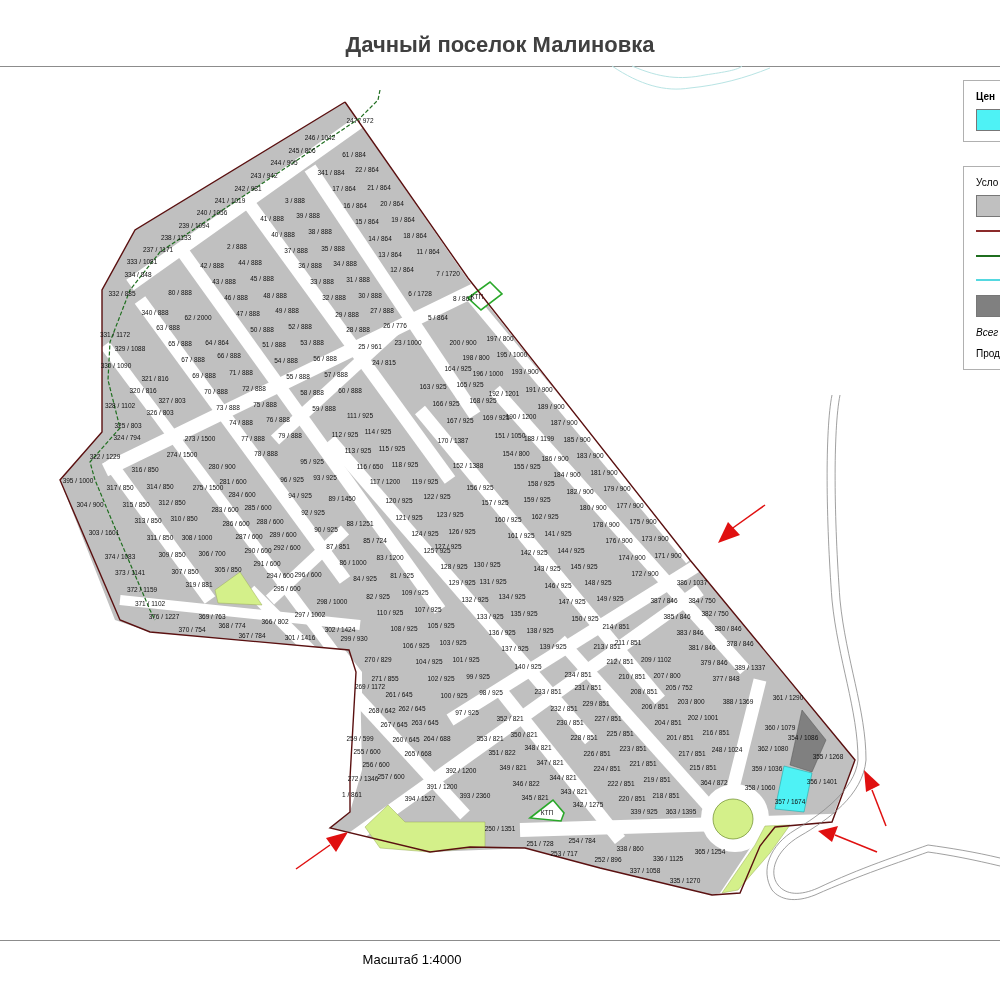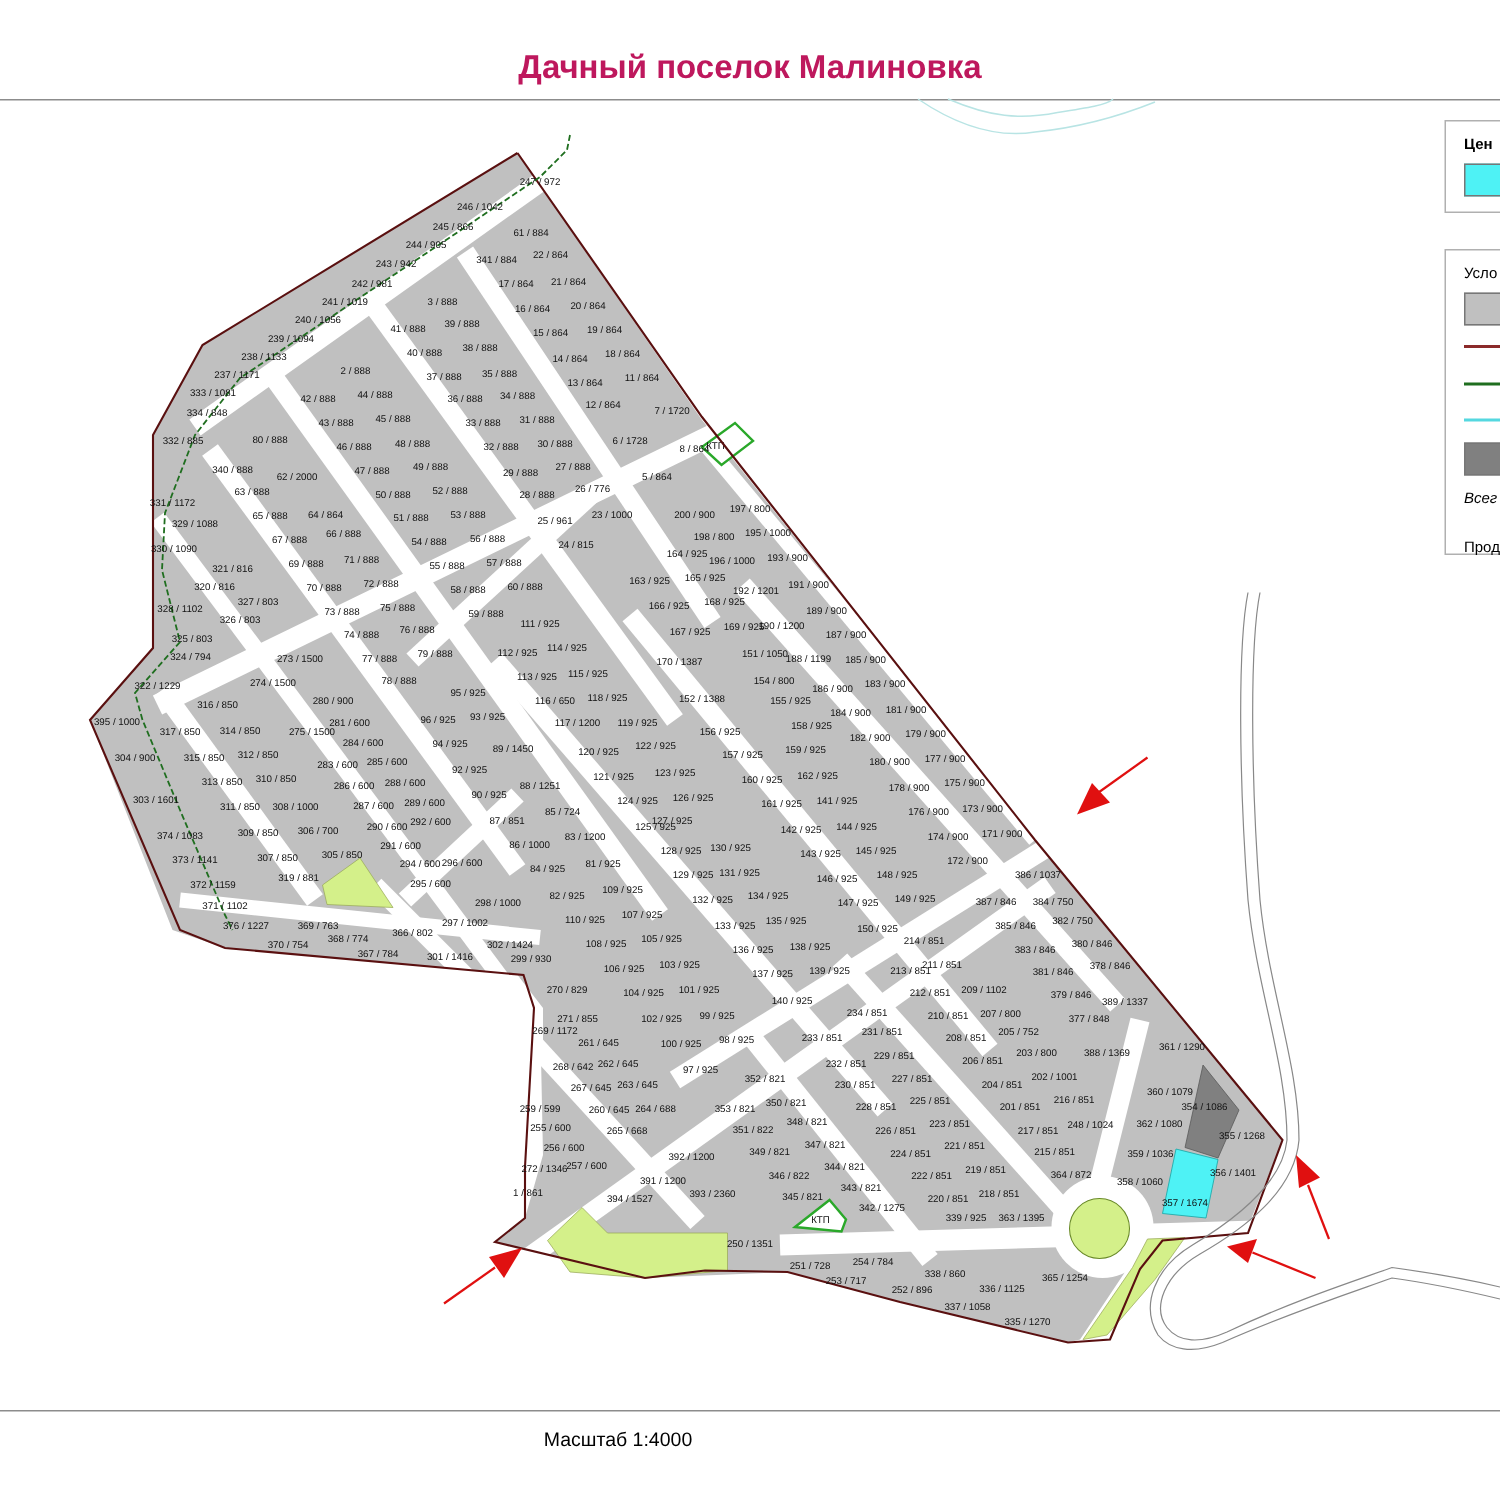--- a/index.html
+++ b/index.html
@@ -1,17 +1,17 @@
 <!DOCTYPE html>
 <html><head>
 <meta charset="utf-8">
 <style>
   html, body { margin:0; padding:0; background:#ffffff; }
   body { width:1000px; height:1000px; position:relative; overflow:hidden; font-family:"Liberation Sans", sans-serif; }
-  .title { position:absolute; left:0; top:32px; width:1000px; text-align:center; font-weight:bold; font-size:22px; color:#be185d; }
+  .title { position:absolute; left:0; top:32px; width:1000px; text-align:center; font-weight:bold; font-size:22px; color:#404040; }
   .hr-top { position:absolute; left:0; top:66px; width:1000px; height:1px; background:#8c8c8c; }
   .hr-bottom { position:absolute; left:0; top:940px; width:1000px; height:1px; background:#8c8c8c; }
   .scale { position:absolute; left:0; top:952px; width:824px; text-align:center; font-size:13px; color:#000; }
   svg.map { position:absolute; left:0; top:0; }
   .plot-label { font-family:"Liberation Sans", sans-serif; font-size:6.5px; fill:#111; }
   .legend-box { position:absolute; left:963px; background:#fff; border:1px solid #b0b0b0; }
   .legend1 { top:80px; width:40px; height:60px; }
   .legend2 { top:166px; width:40px; height:202px; }
   .legend-title { position:absolute; left:12px; font-size:10px; color:#000; white-space:nowrap; }
   .legend-swatch { position:absolute; left:12px; width:26px; height:20px; border:1px solid #777; }
@@ -500,17 +500,17 @@
 </div>
 
 <div class="legend-box legend2">
   <div class="legend-title" style="top:10px;">Усло</div>
   <div class="legend-swatch" style="top:28px;background:#c0c0c0;"></div>
   <div class="legend-line" style="top:63px;background:#8b2a2a;"></div>
   <div class="legend-line" style="top:88px;background:#1f6e1f;"></div>
   <div class="legend-line" style="top:112px;background:#55d8e0;"></div>
   <div class="legend-swatch" style="top:128px;background:#808080;"></div>
   <div class="legend-text" style="top:160px;font-style:italic;">Всег</div>
-  <div class="legend-text" style="top:193px;">Прод</div>
+  <div class="legend-text" style="top:181px;">Прод</div>
 </div>
 
 <div class="hr-bottom"></div>
 <div class="scale">Масштаб 1:4000</div>
 
 </body></html>

